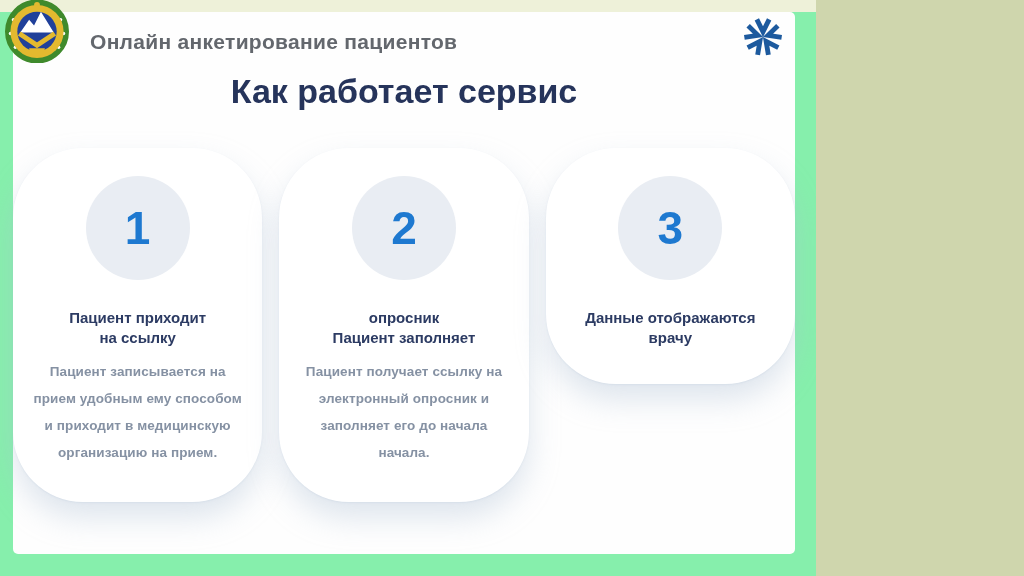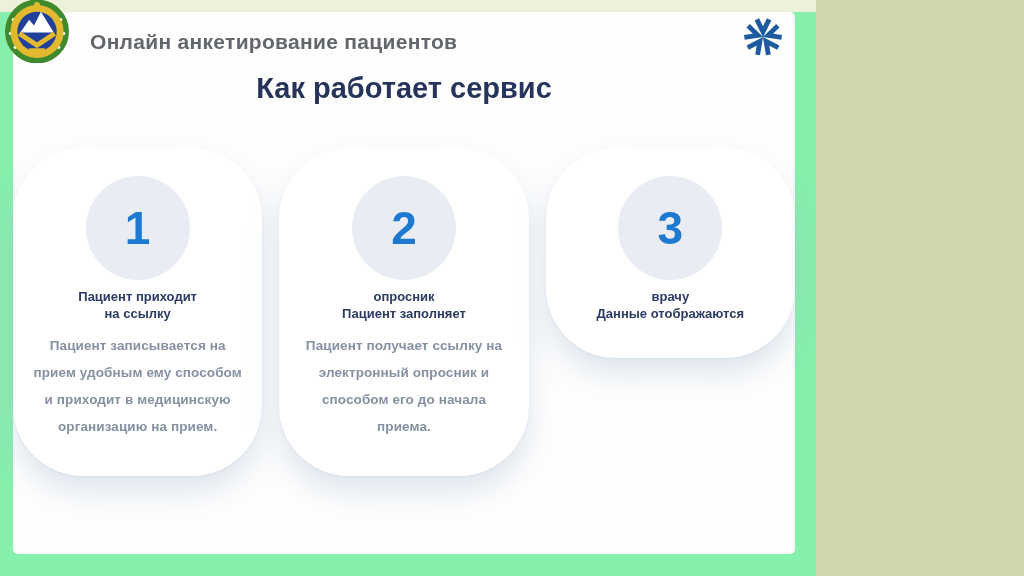--- a/index.html
+++ b/index.html
@@ -13,21 +13,21 @@
     position:absolute;left:13px;top:12px;right:21px;bottom:22px;
     background:#fefefe;border-radius:5px;
   }
   .header-title{
     position:absolute;left:77px;top:18px;
     font-size:21px;font-weight:700;color:#63676d;letter-spacing:.3px;
   }
   .star{position:absolute;top:3px;right:10px;width:44px;height:44px;}
   .slide-title{
     position:absolute;top:60px;left:0;right:0;margin:0;
-    text-align:center;font-size:29px;font-weight:700;color:#26345b;
+    text-align:center;font-size:34px;font-weight:700;color:#26345b;
   }
   .cards{
     position:absolute;top:136px;left:0;right:0;
     display:flex;justify-content:center;align-items:flex-start;gap:17px;
   }
   .card{
     width:270px;box-sizing:border-box;
     background:#ffffff;border-radius:70px;
     padding:28px 20px 36px;
     box-shadow:0 16px 30px rgba(170,188,210,.38), 0 1px 2px rgba(170,188,210,.22);
@@ -35,22 +35,22 @@
   }
   .circle{
     width:104px;height:104px;border-radius:50%;
     background:#e9edf3;margin:0 auto;
     display:flex;align-items:center;justify-content:center;
   }
   .circle span{
     font-size:46px;font-weight:700;color:#1e79d0;line-height:1;
   }
   .card h3{
-    margin:8px auto 0;max-width:200px;
-    font-size:13px;font-weight:700;color:#2c3b63;line-height:1.32;
+    margin:28px auto 0;max-width:200px;
+    font-size:15px;font-weight:700;color:#2c3b63;line-height:1.32;
   }
   .card h3 span{display:block;}
   .card p{
     margin:10px auto 0;
     font-size:13.5px;color:#8591a3;line-height:2.0;letter-spacing:.1px;font-weight:bold;
   }
   .card:nth-child(1) p{max-width:212px;}
   .card:nth-child(2) p{max-width:210px;}
   .card:nth-child(3) p{max-width:200px;}
   .coat{position:absolute;left:4px;top:0;width:66px;height:63px;}
@@ -93,30 +93,30 @@
       </section>
 
       <section class="card">
         <div class="circle">
           <span>2</span>
         </div>
         <h3>
           <span>опросник</span>
           <span>Пациент заполняет</span>
         </h3>
-        <p>Пациент получает ссылку на электронный опросник и способом его до начала приема.</p>
+        <p>Пациент получает ссылку на электронный опросник и заполняет его до начала начала.</p>
       </section>
 
       <section class="card">
         <div class="circle">
           <span>3</span>
         </div>
         <h3>
+          <span>Данные отображаются</span>
           <span>врачу</span>
-          <span>Данные отображаются</span>
         </h3>
       </section>
 
     </div>
   </div>
 
   <div class="coat">
     <svg viewBox="0 0 64 64" width="66" height="63">
       <circle cx="32" cy="32" r="29" fill="none" stroke="#3f8a2c" stroke-width="7"></circle>
       <circle cx="32" cy="5" r="3" fill="#e3b92f"></circle>

